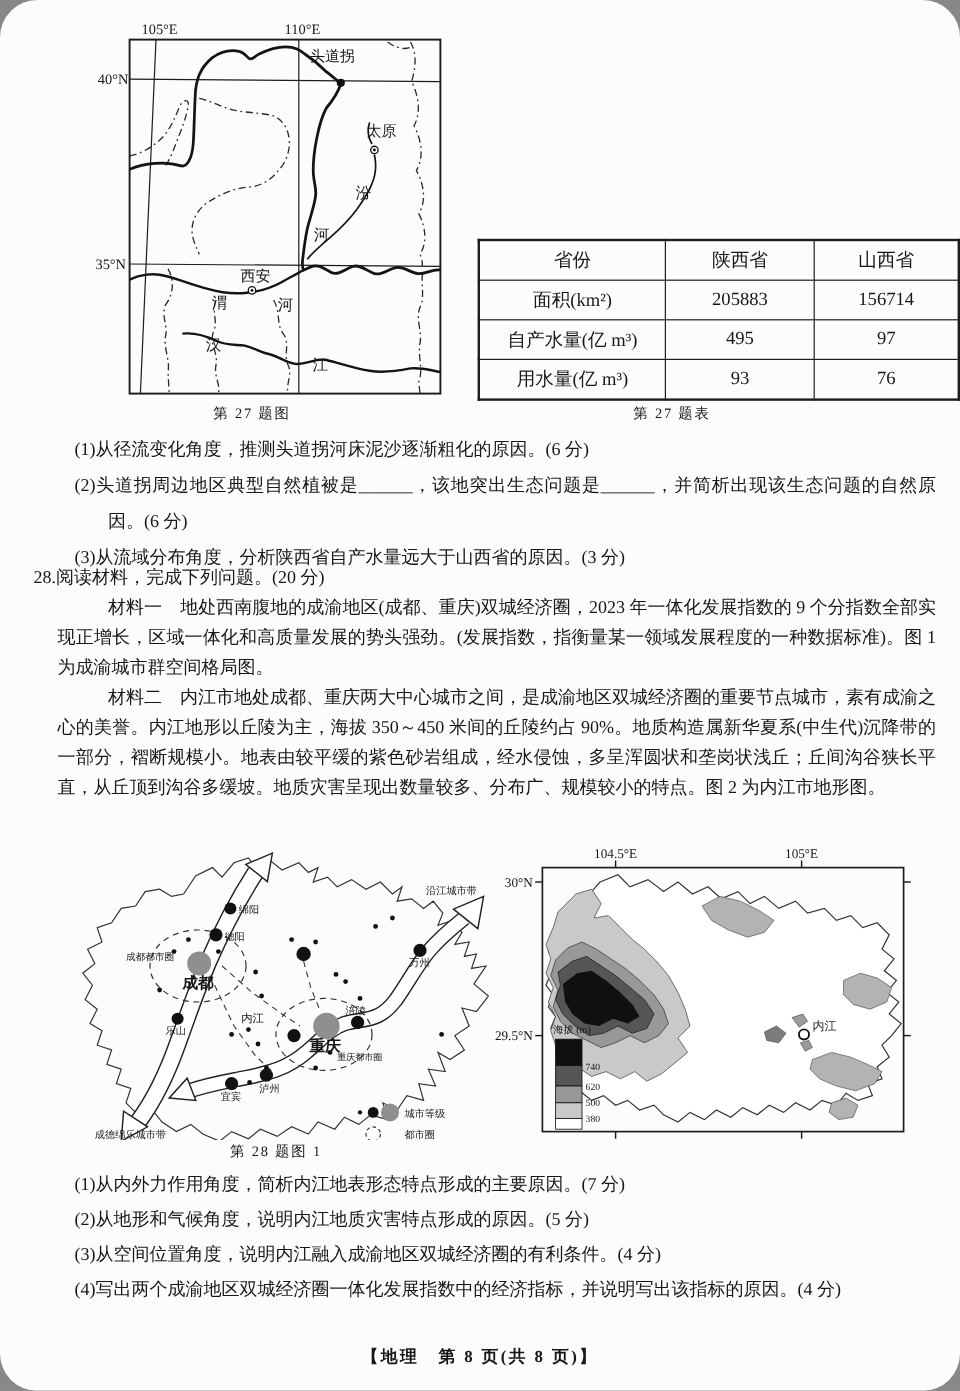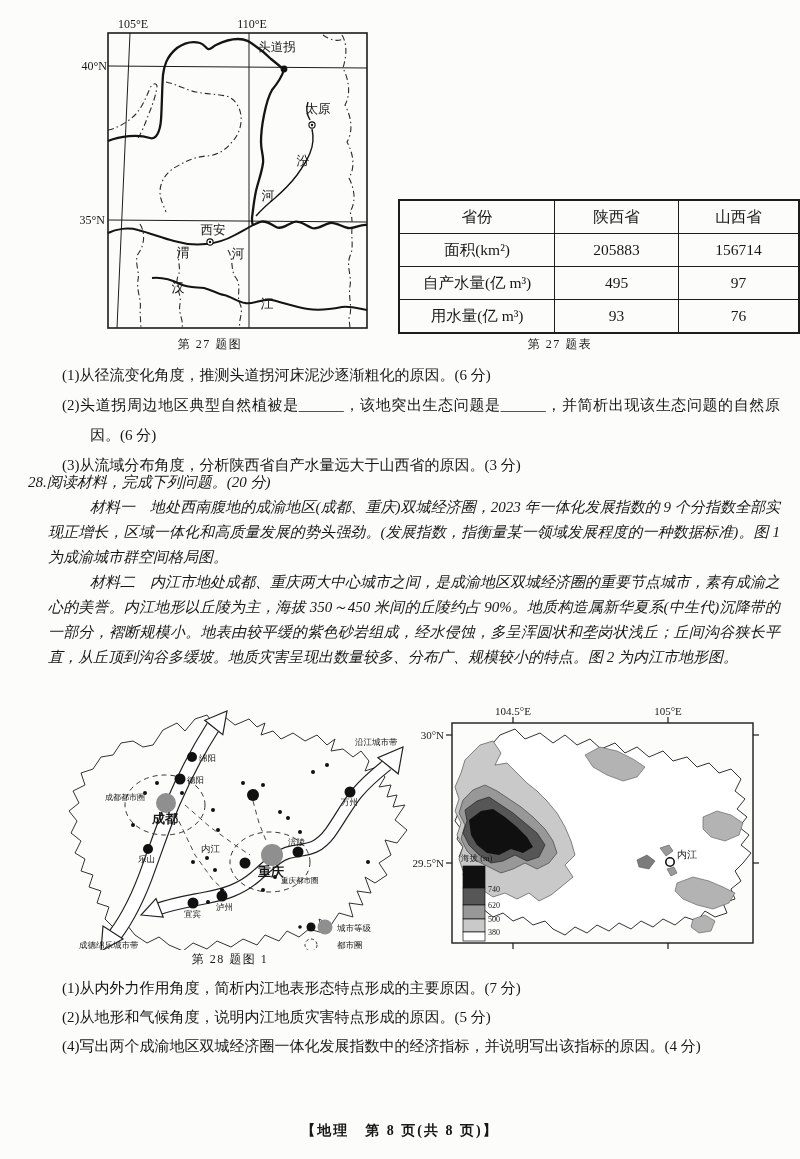--- a/index.html
+++ b/index.html
@@ -1,27 +1,28 @@
 <!DOCTYPE html>
 <html><head>
 <meta charset="utf-8">
 <style>
   html,body { margin:0; padding:0; background:#888; }
   .page {
     position:relative; width:800px; height:1159px; margin:0 auto;
     background:#fcfcfa; color:#171717; overflow:hidden;
     font-family:"Liberation Serif","DejaVu Serif",serif;
+    border-radius:31px;
   }
   svg text { font-family:"Liberation Serif","DejaVu Serif",serif; fill:#171717; }
   .caption { position:absolute; width:200px; text-align:center; font-size:12px; letter-spacing:1.5px; }
   .q-block { position:absolute; font-size:15px; }
   .q-item  { padding-left:28px; text-indent:-28px; line-height:30px; text-align:justify; }
   .q-item29{ line-height:29px; }
   .intro   { line-height:25px; margin:0; }
-  .materials p { margin:0; padding-left:20px; text-indent:42px; text-align:justify; line-height:25px;font-style:italic; }
+  .materials p { margin:0; padding-left:20px; text-indent:42px; text-align:justify; line-height:25px; }
   table.t27 {
     position:absolute; left:398px; top:199px; border-collapse:collapse;
     font-size:15.5px; border:2px solid #1d1d1d;
   }
   .t27 td { border:1px solid #1d1d1d; text-align:center; vertical-align:middle; height:32px; padding:0 4px; }
   .t27 td.c1 { width:148px; }
   .t27 td.c2 { width:116px; }
   .t27 td.c3 { width:112px; }
   .footer { position:absolute; top:1122px; left:0; width:100%; text-align:center;
             font-size:14px; font-weight:700; letter-spacing:2px; }
@@ -267,18 +268,19 @@
       <text x="83" y="187" font-size="8">740</text>
       <text x="83" y="203" font-size="8">620</text>
       <text x="83" y="217" font-size="8">500</text>
       <text x="83" y="230" font-size="8">380</text>
     </g>
   </svg>
 
   <div class="q-block" style="left:62px;top:974px;width:718px">
     <div class="q-item q-item29">(1)从内外力作用角度，简析内江地表形态特点形成的主要原因。(7 分)</div>
     <div class="q-item q-item29">(2)从地形和气候角度，说明内江地质灾害特点形成的原因。(5 分)</div>
+    <div class="q-item q-item29">(3)从空间位置角度，说明内江融入成渝地区双城经济圈的有利条件。(4 分)</div>
     <div class="q-item q-item29">(4)写出两个成渝地区双城经济圈一体化发展指数中的经济指标，并说明写出该指标的原因。(4 分)</div>
   </div>
 
   <div class="footer">【地理　第 8 页(共 8 页)】</div>
 
 </div>
 
 </body></html>

